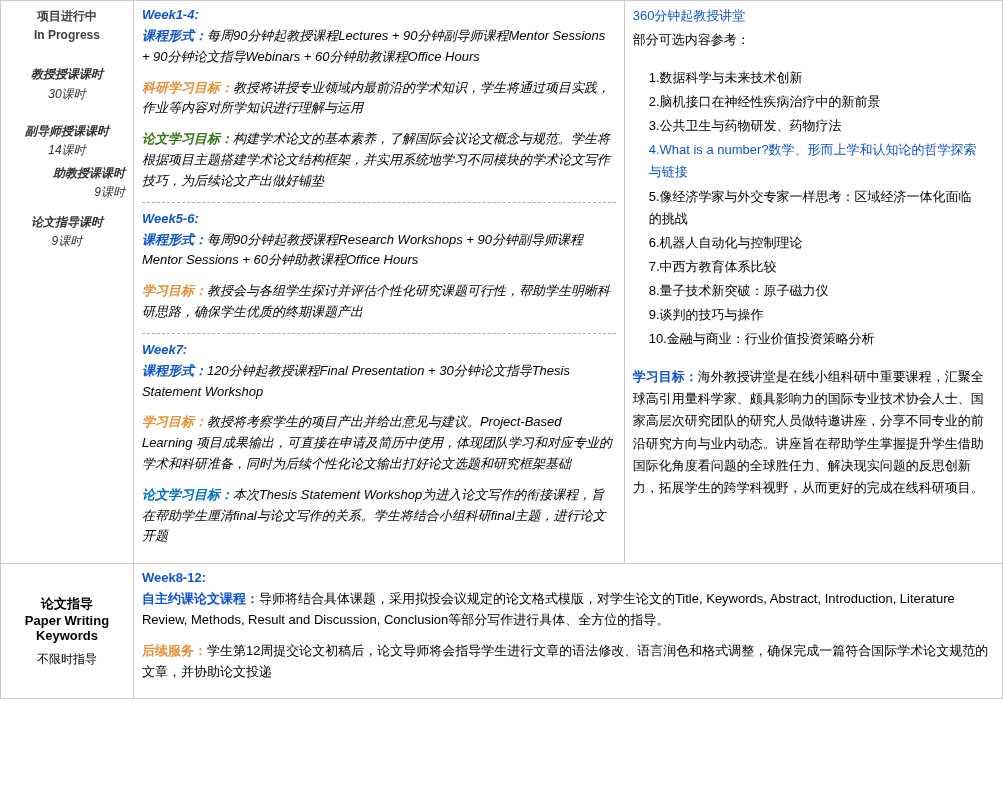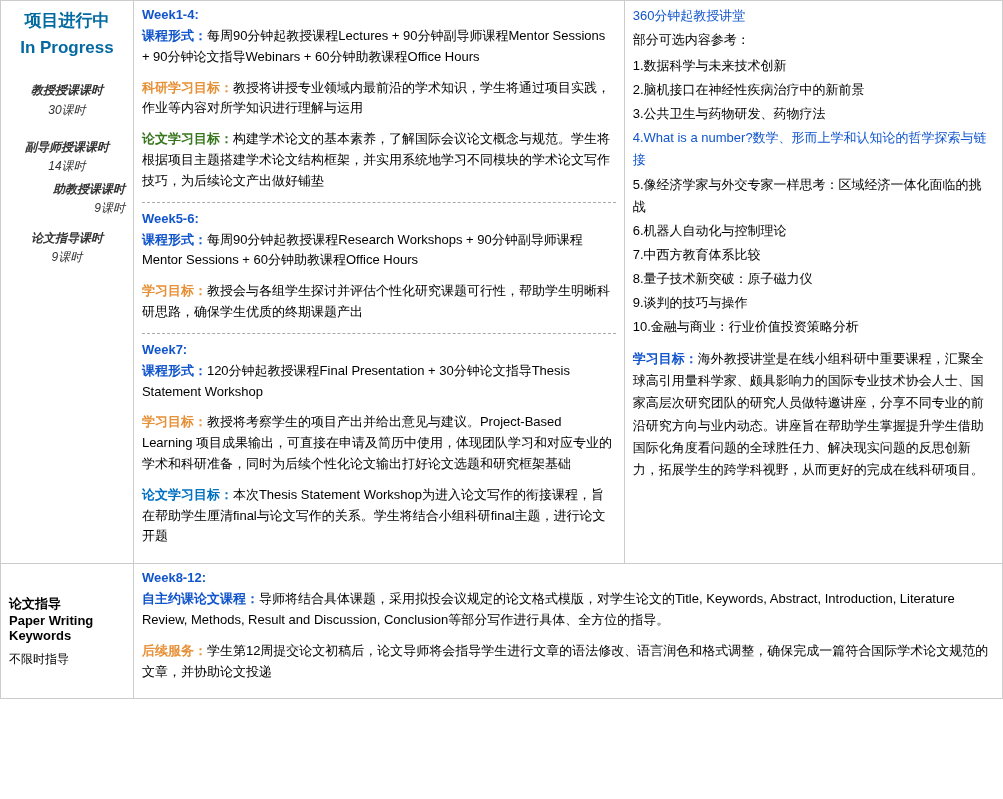--- a/index.html
+++ b/index.html
@@ -19,28 +19,29 @@
       vertical-align: top;
       padding: 6px 8px;
     }
     .col-left {
       width: 130px;
       text-align: center;
       vertical-align: middle;
     }
     .col-middle {
       width: 480px;
+      font-style: italic;
     }
     .col-right {
       width: 370px;
     }
     .status-label {
-      font-size: 17px;
-      font-weight: bold;
-      color: #0369a1;
+      font-size: 12px;
+      font-weight: bold;
+      color: #404040;
       line-height: 1.6;
     }
     .sub-info {
       font-size: 12px;
       color: #333;
       line-height: 1.6;
       margin-top: 8px;
     }
     .sub-info .label {
       font-weight: bold;
@@ -78,21 +79,21 @@
     }
     .right-title {
       color: #1155CC;
       font-weight: normal;
       font-size: 13px;
       margin-bottom: 4px;
     }
     .right-list {
       list-style: none;
       padding: 0;
-      margin: 0;
+      margin: 16px;
       line-height: 1.7;
       font-size: 13px;
     }
     .right-list li {
       margin-bottom: 2px;
     }
     .week-section {
       margin-bottom: 6px;
     }
   </style>
@@ -183,21 +184,21 @@
         <li>9.谈判的技巧与操作</li>
         <li>10.金融与商业：行业价值投资策略分析</li>
       </ul>
       <div style="margin-top:10px;font-size:13px;line-height:1.7;">
         <span class="blue-bold">学习目标：</span><span>海外教授讲堂是在线小组科研中重要课程，汇聚全球高引用量科学家、颇具影响力的国际专业技术协会人士、国家高层次研究团队的研究人员做特邀讲座，分享不同专业的前沿研究方向与业内动态。讲座旨在帮助学生掌握提升学生借助国际化角度看问题的全球胜任力、解决现实问题的反思创新力，拓展学生的跨学科视野，从而更好的完成在线科研项目。</span>
       </div>
     </td>
   </tr>
 
   <tr>
-    <td class="col-left" style="vertical-align:middle;text-align:left;">
+    <td class="col-left" style="vertical-align:middle;text-align:center;">
       <div style="font-weight:bold;font-size:13px;">论文指导</div>
       <div style="font-weight:bold;font-size:13px;">Paper Writing</div>
       <div style="font-weight:bold;font-size:13px;">Keywords</div>
       <div style="font-size:12px;margin-top:8px;">不限时指导</div>
     </td>
     <td colspan="2">
       <div class="week-title">Week8-12:</div>
       <div class="content-block" style="margin-top:4px;">
         <span class="blue-bold">自主约课论文课程：</span><span>导师将结合具体课题，采用拟投会议规定的论文格式模版，对学生论文的Title, Keywords, Abstract, Introduction, Literature Review, Methods, Result and Discussion, Conclusion等部分写作进行具体、全方位的指导。</span>
       </div>

